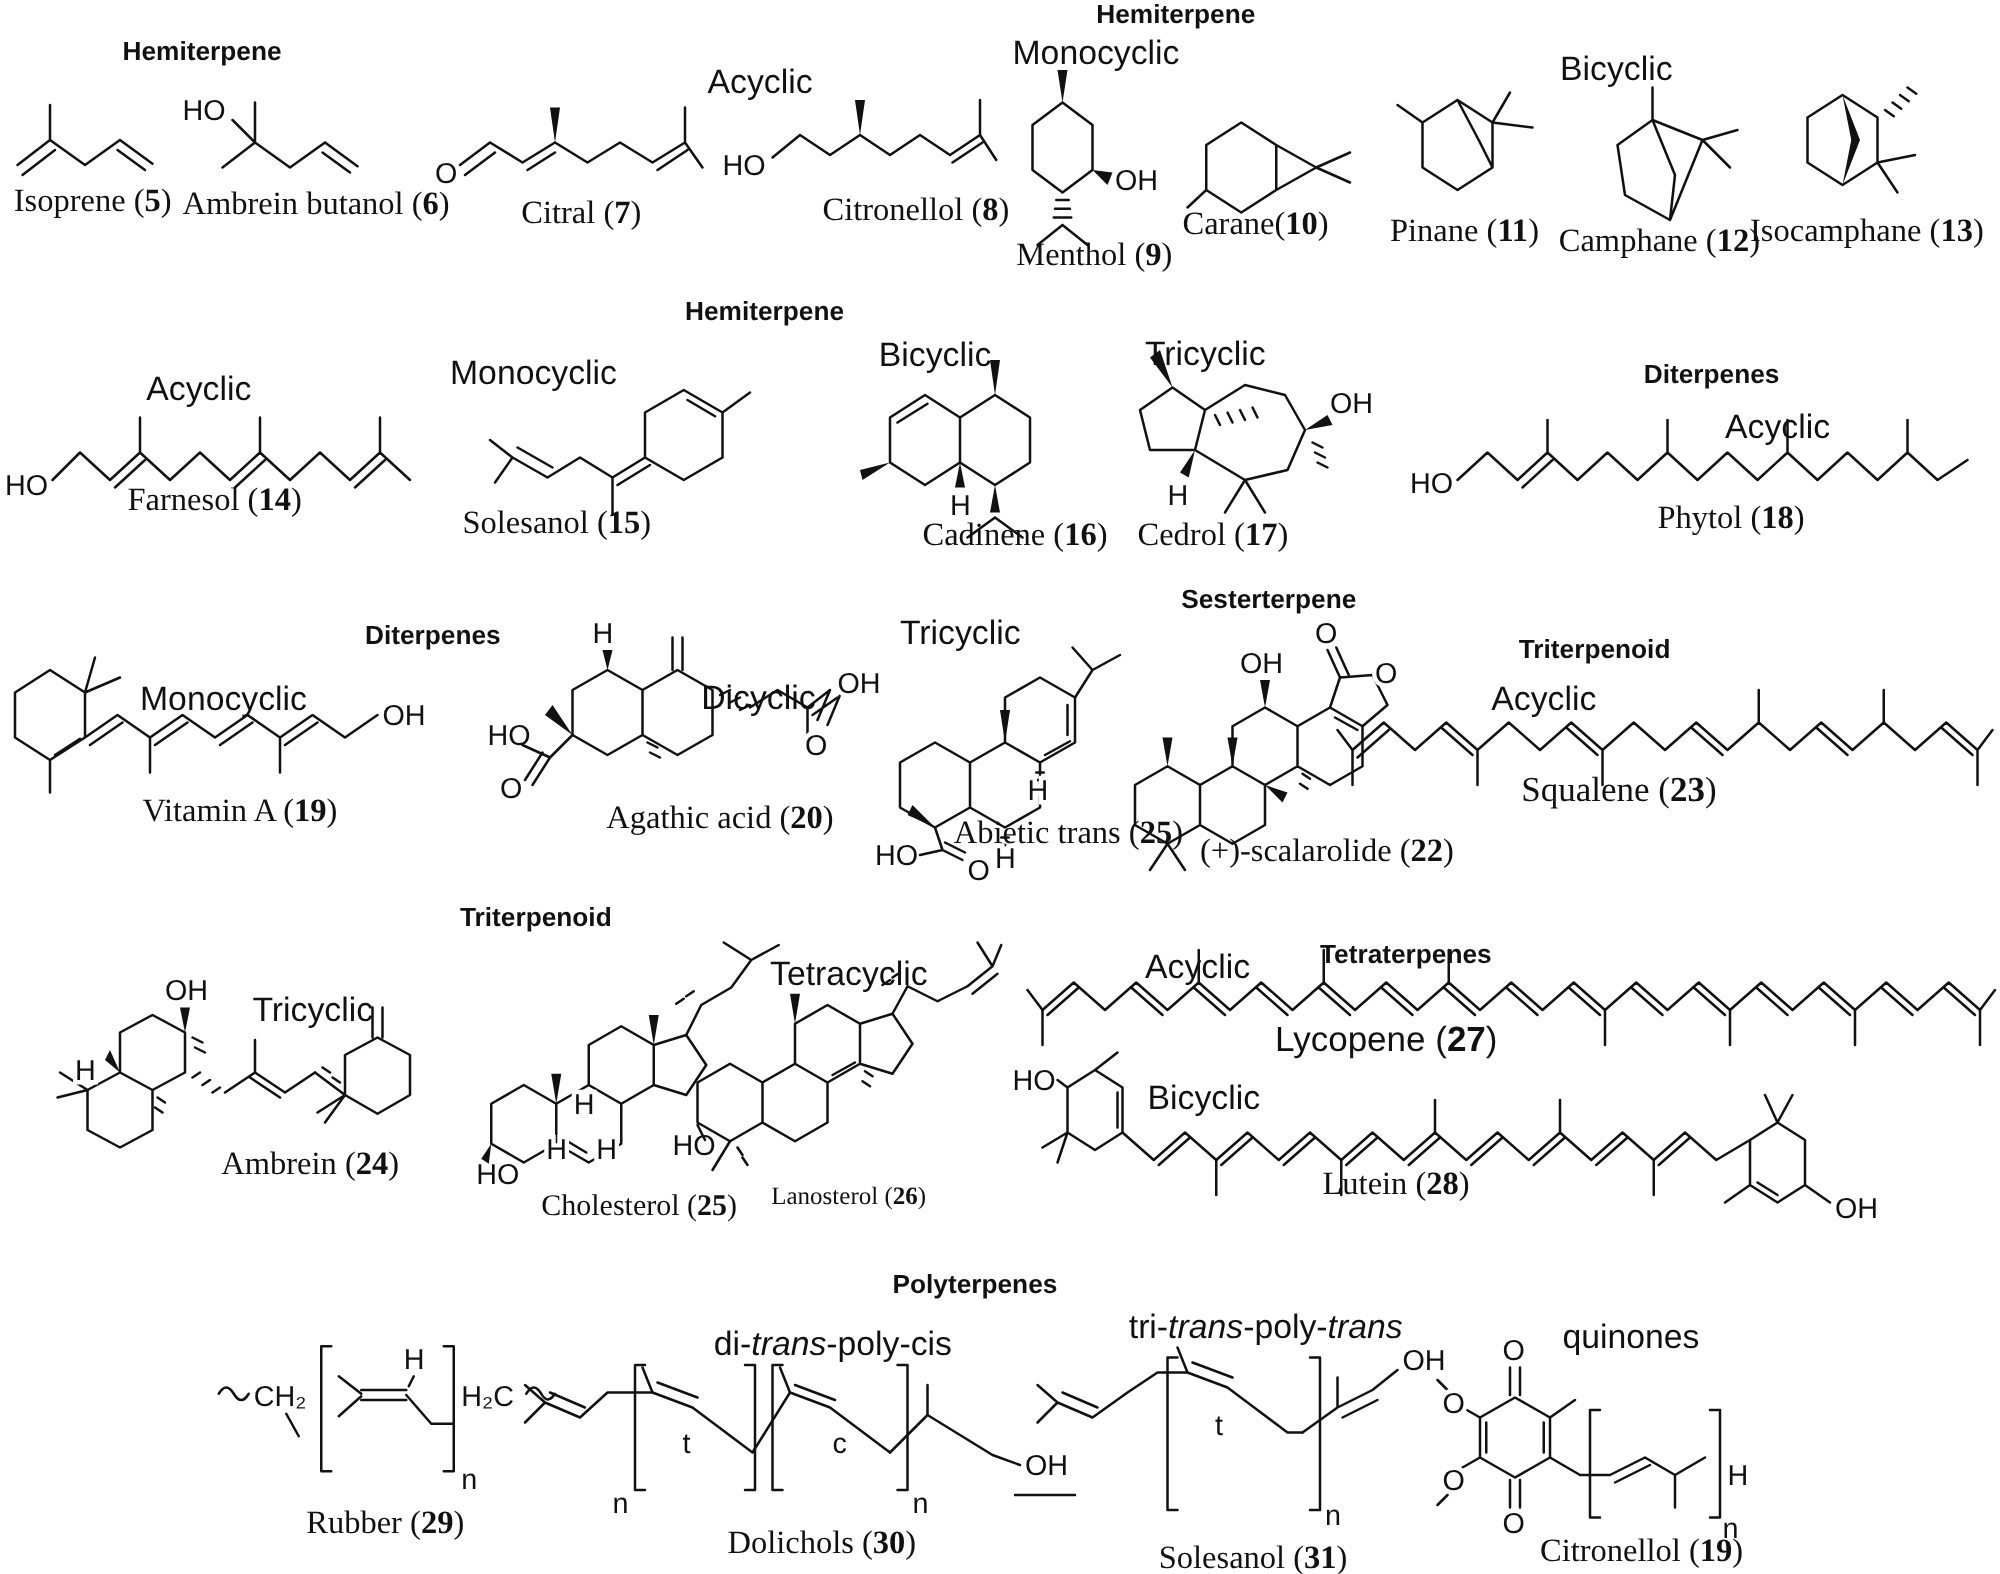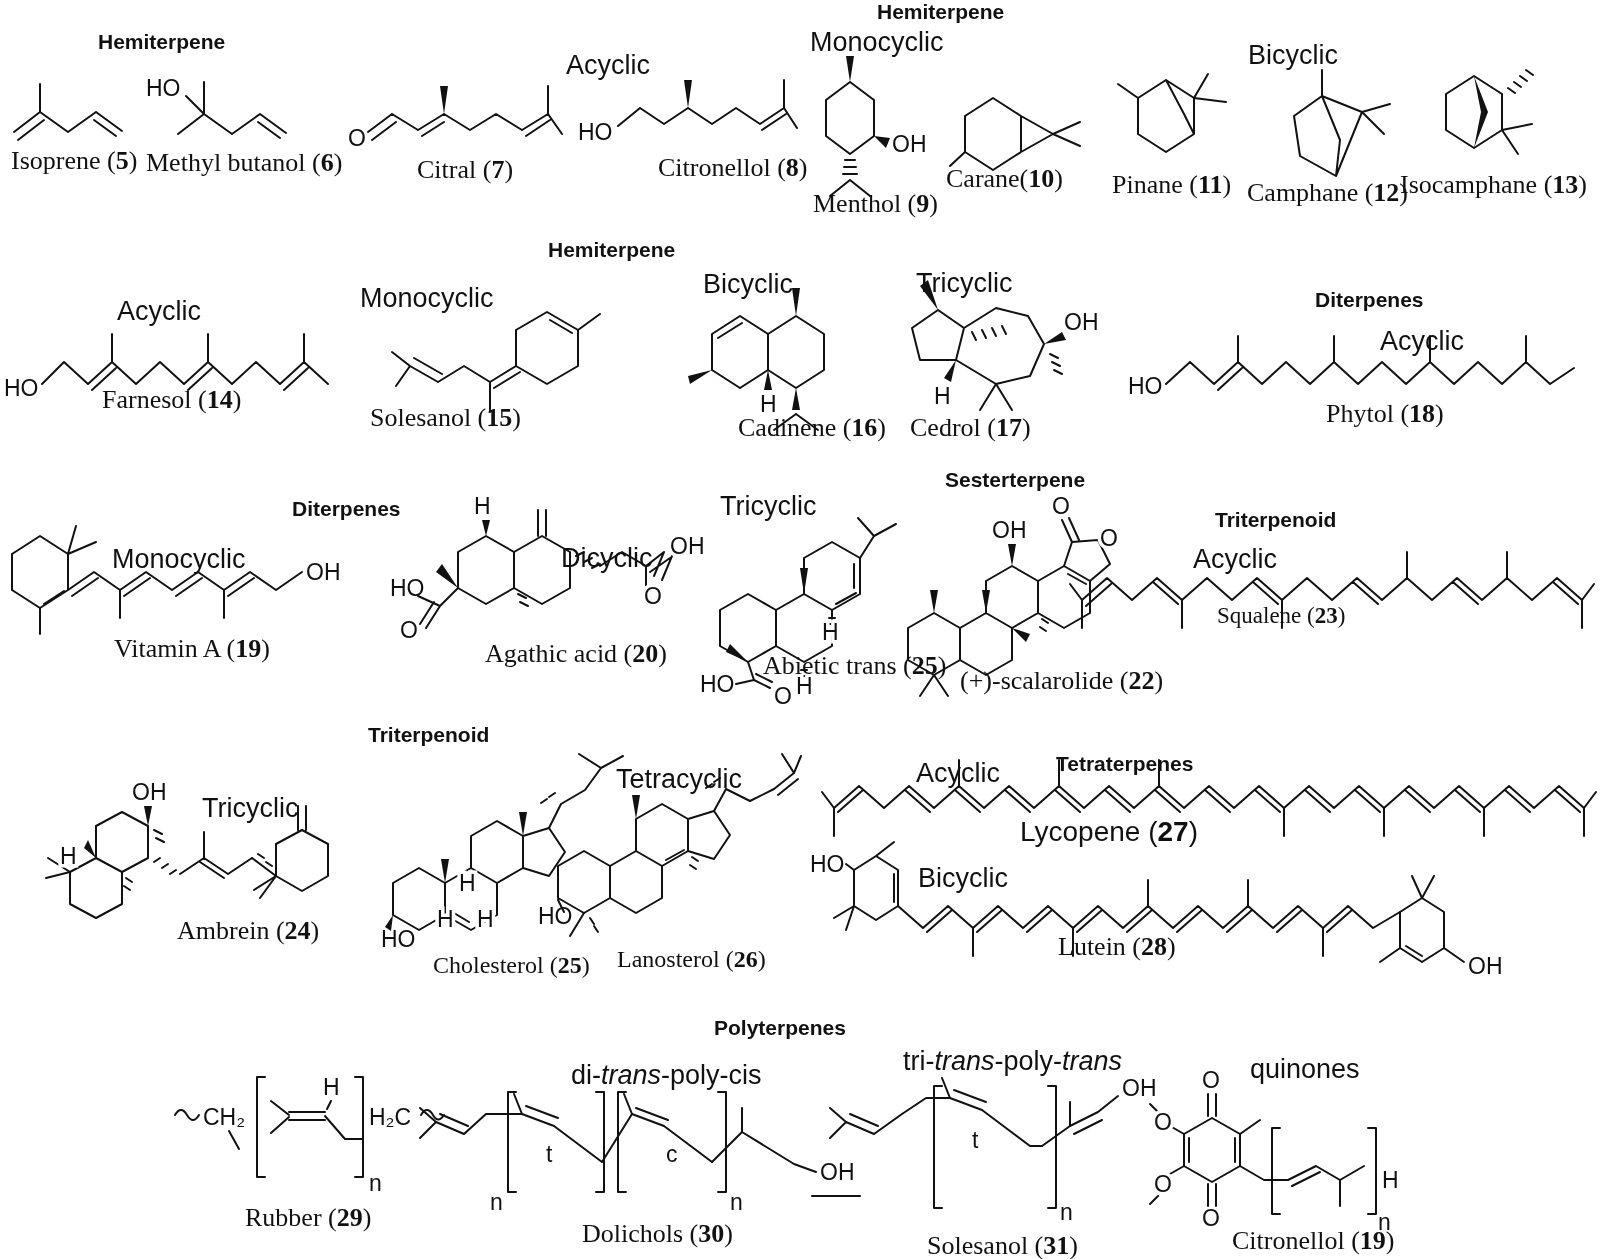--- a/index.html
+++ b/index.html
@@ -340,41 +340,41 @@
     </g>
     <text x="52" y="20">O</text>
     <text x="52" y="158">O</text>
     <text x="4" y="62" class="halo">O</text>
     <text x="4" y="124" class="halo">O</text>
     <text x="232" y="120">H</text>
     <text x="228" y="162">n</text>
   </svg>
 
   <div class="clabel" style="left:11px;top:146px"><span>Isoprene (</span><b>5</b><span>)</span></div>
-  <div class="clabel" style="left:146px;top:148px"><span>Methyl butanol (</span><b>6</b><span>)</span></div>
+  <div class="clabel" style="left:146px;top:148px"><span>Ambrein butanol (</span><b>6</b><span>)</span></div>
   <div class="clabel" style="left:417px;top:155px"><span>Citral (</span><b>7</b><span>)</span></div>
   <div class="clabel" style="left:658px;top:153px"><span>Citronellol (</span><b>8</b><span>)</span></div>
   <div class="clabel" style="left:813px;top:189px"><span>Menthol (</span><b>9</b><span>)</span></div>
   <div class="clabel" style="left:946px;top:164px"><span>Carane(</span><b>10</b><span>)</span></div>
   <div class="clabel" style="left:1112px;top:170px"><span>Pinane (</span><b>11</b><span>)</span></div>
   <div class="clabel" style="left:1247px;top:178px"><span>Camphane (</span><b>12</b><span>)</span></div>
   <div class="clabel" style="left:1400px;top:170px"><span>Isocamphane  (</span><b>13</b><span>)</span></div>
   <div class="clabel" style="left:102px;top:385px"><span>Farnesol (</span><b>14</b><span>)</span></div>
   <div class="clabel" style="left:370px;top:403px"><span>Solesanol (</span><b>15</b><span>)</span></div>
   <div class="clabel" style="left:738px;top:413px"><span>Cadinene (</span><b>16</b><span>)</span></div>
   <div class="clabel" style="left:910px;top:413px"><span>Cedrol  (</span><b>17</b><span>)</span></div>
   <div class="clabel" style="left:1326px;top:399px"><span>Phytol (</span><b>18</b><span>)</span></div>
   <div class="clabel" style="left:114px;top:634px"><span>Vitamin  A (</span><b>19</b><span>)</span></div>
   <div class="clabel" style="left:485px;top:639px"><span>Agathic  acid  (</span><b>20</b><span>)</span></div>
   <div class="clabel" style="left:763px;top:651px"><span>Abietic trans (</span><b>25</b><span>)</span></div>
   <div class="clabel" style="left:960px;top:666px"><span>(+)-scalarolide (</span><b>22</b><span>)</span></div>
-  <div class="clabel" style="left:1217px;top:603px;font-size:23px"><span>Squalene  (</span><b>23</b><span>)</span></div>
+  <div class="clabel" style="left:1217px;top:617px;font-size:28px"><span>Squalene  (</span><b>23</b><span>)</span></div>
   <div class="clabel" style="left:177px;top:916px"><span>Ambrein (</span><b>24</b><span>)</span></div>
   <div class="clabel" style="left:433px;top:952px;font-size:24px"><span>Cholesterol (</span><b>25</b><span>)</span></div>
-  <div class="clabel" style="left:617px;top:946px;font-size:24px"><span>Lanosterol (</span><b>26</b><span>)</span></div>
+  <div class="clabel" style="left:617px;top:946px;font-size:20px"><span>Lanosterol (</span><b>26</b><span>)</span></div>
   <div class="clabel sans" style="left:1020px;top:816px"><span>Lycopene (</span><b>27</b><span>)</span></div>
   <div class="clabel" style="left:1058px;top:932px"><span>Lutein (</span><b>28</b><span>)</span></div>
   <div class="clabel" style="left:245px;top:1203px"><span>Rubber (</span><b>29</b><span>)</span></div>
   <div class="clabel" style="left:582px;top:1219px"><span>Dolichols (</span><b>30</b><span>)</span></div>
   <div class="clabel" style="left:927px;top:1231px"><span>Solesanol (</span><b>31</b><span>)</span></div>
   <div class="clabel" style="left:1232px;top:1226px"><span>Citronellol  (</span><b>19</b><span>)</span></div>
 
 </div>
 
 </body></html>

